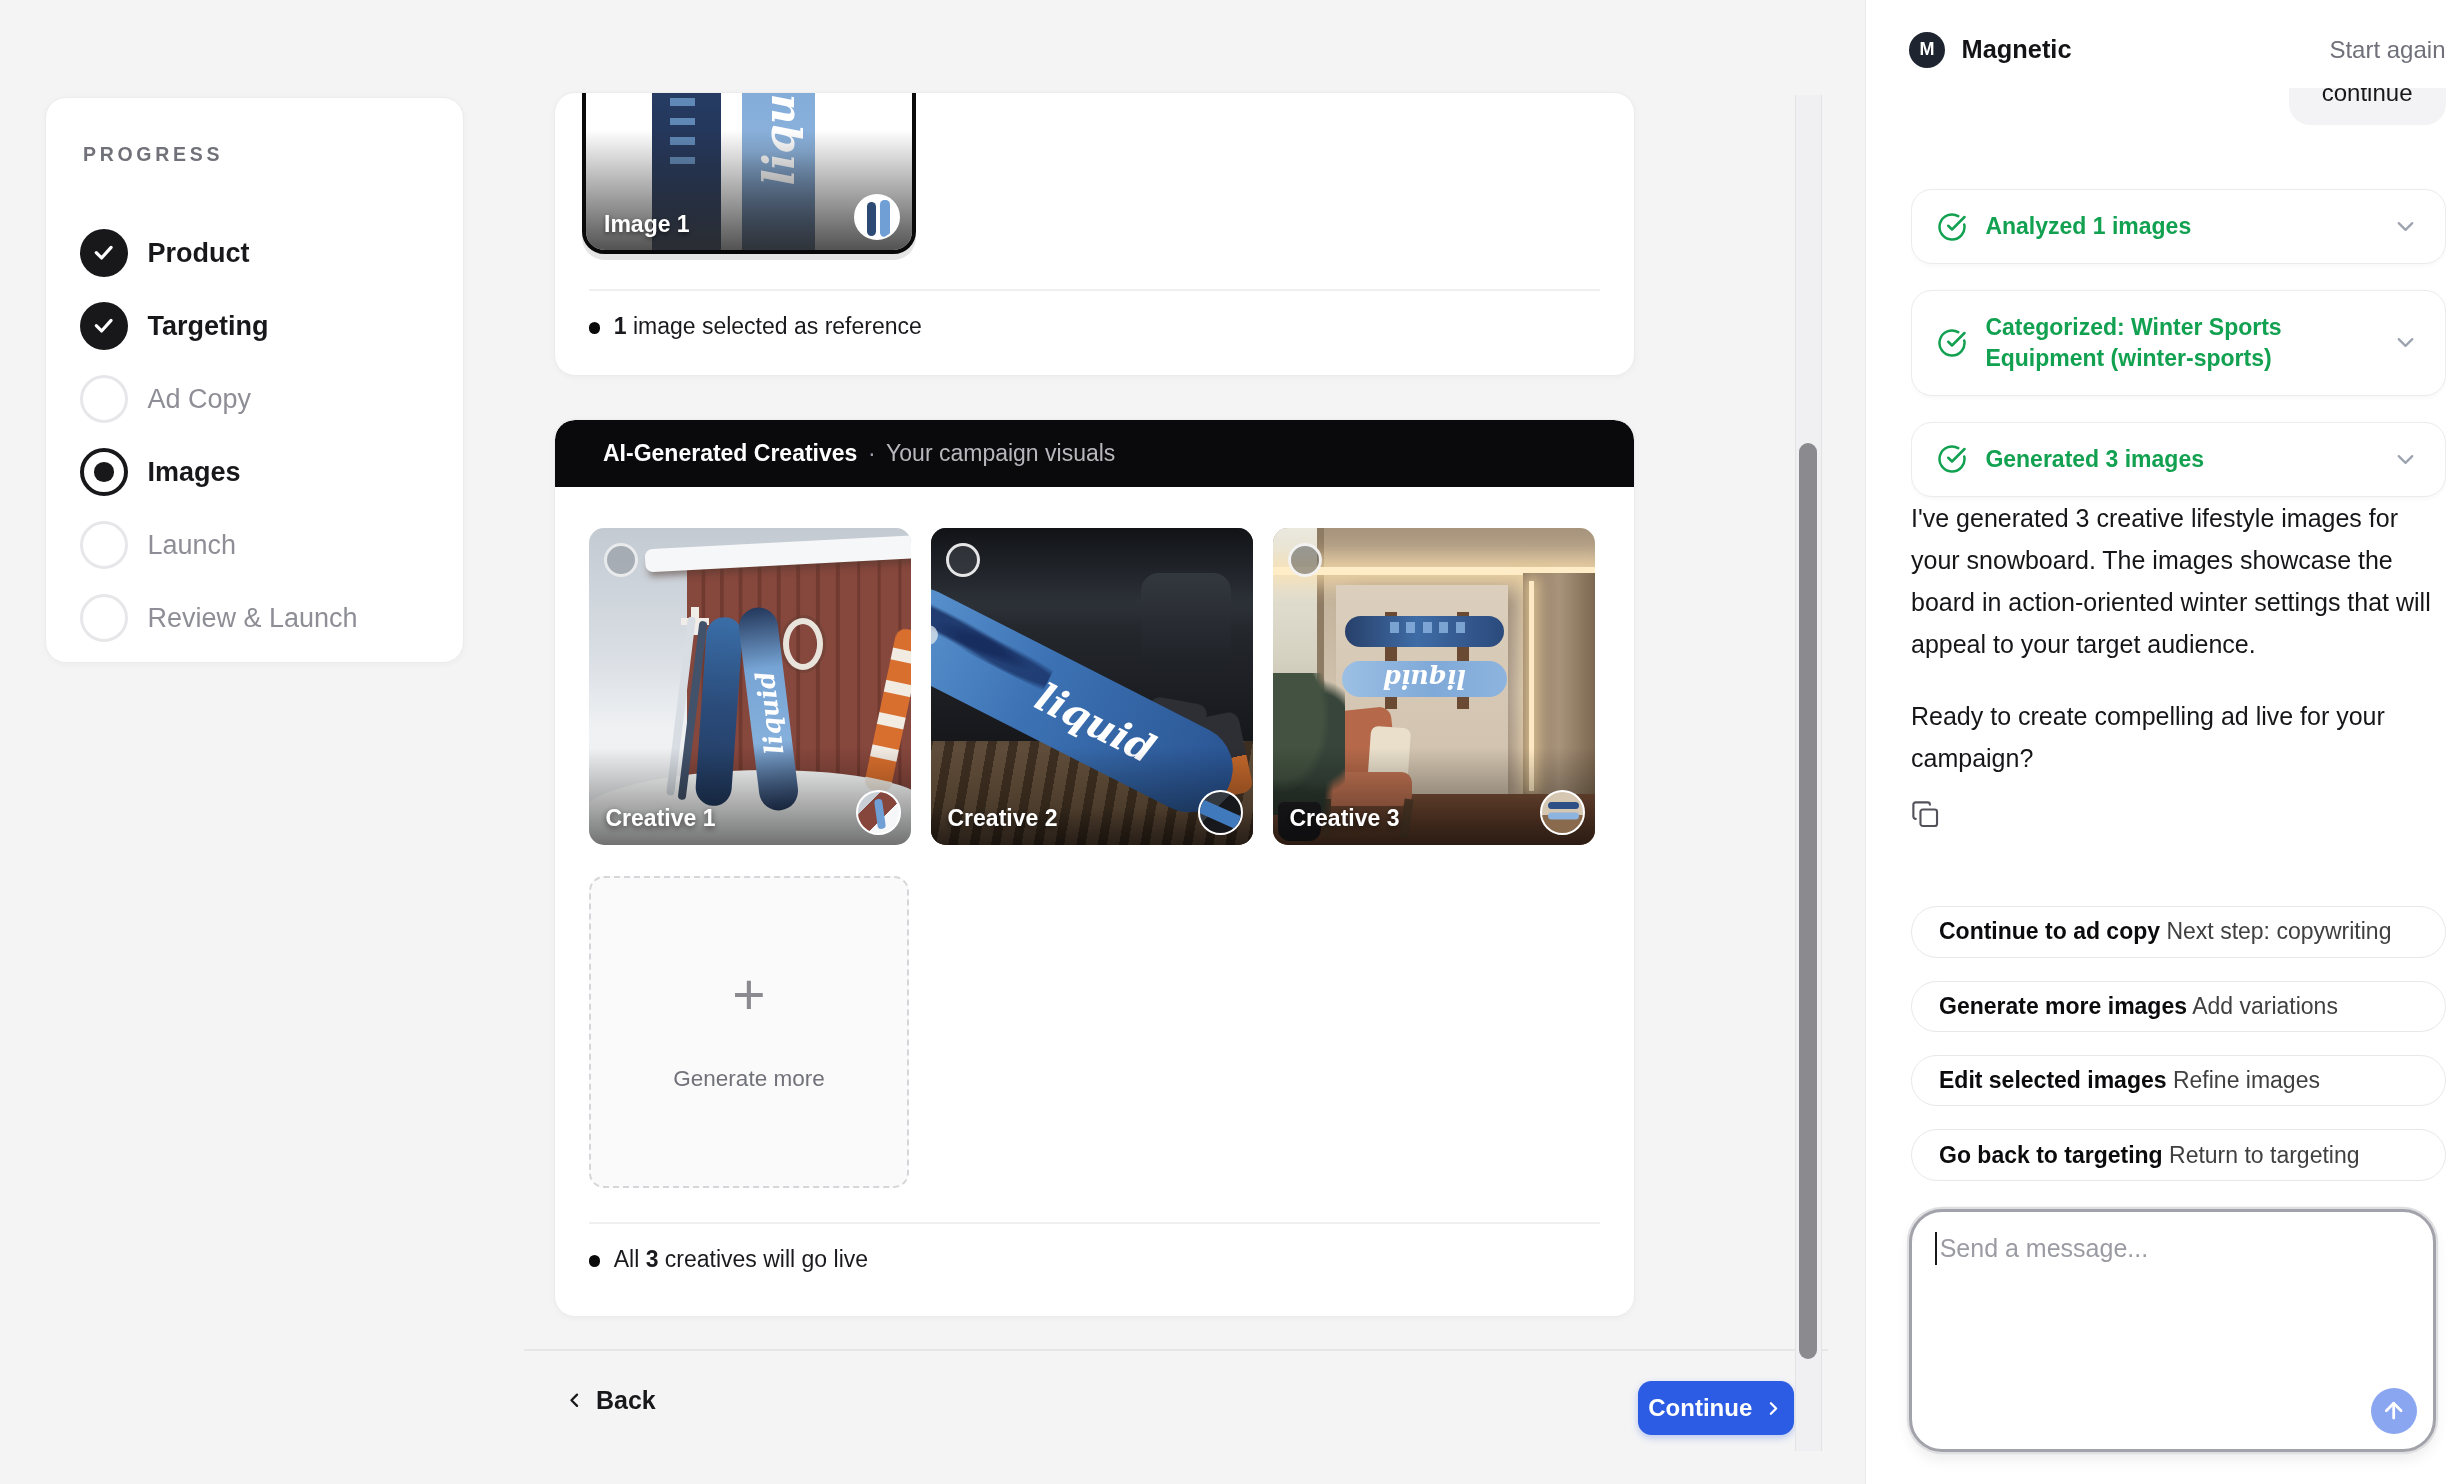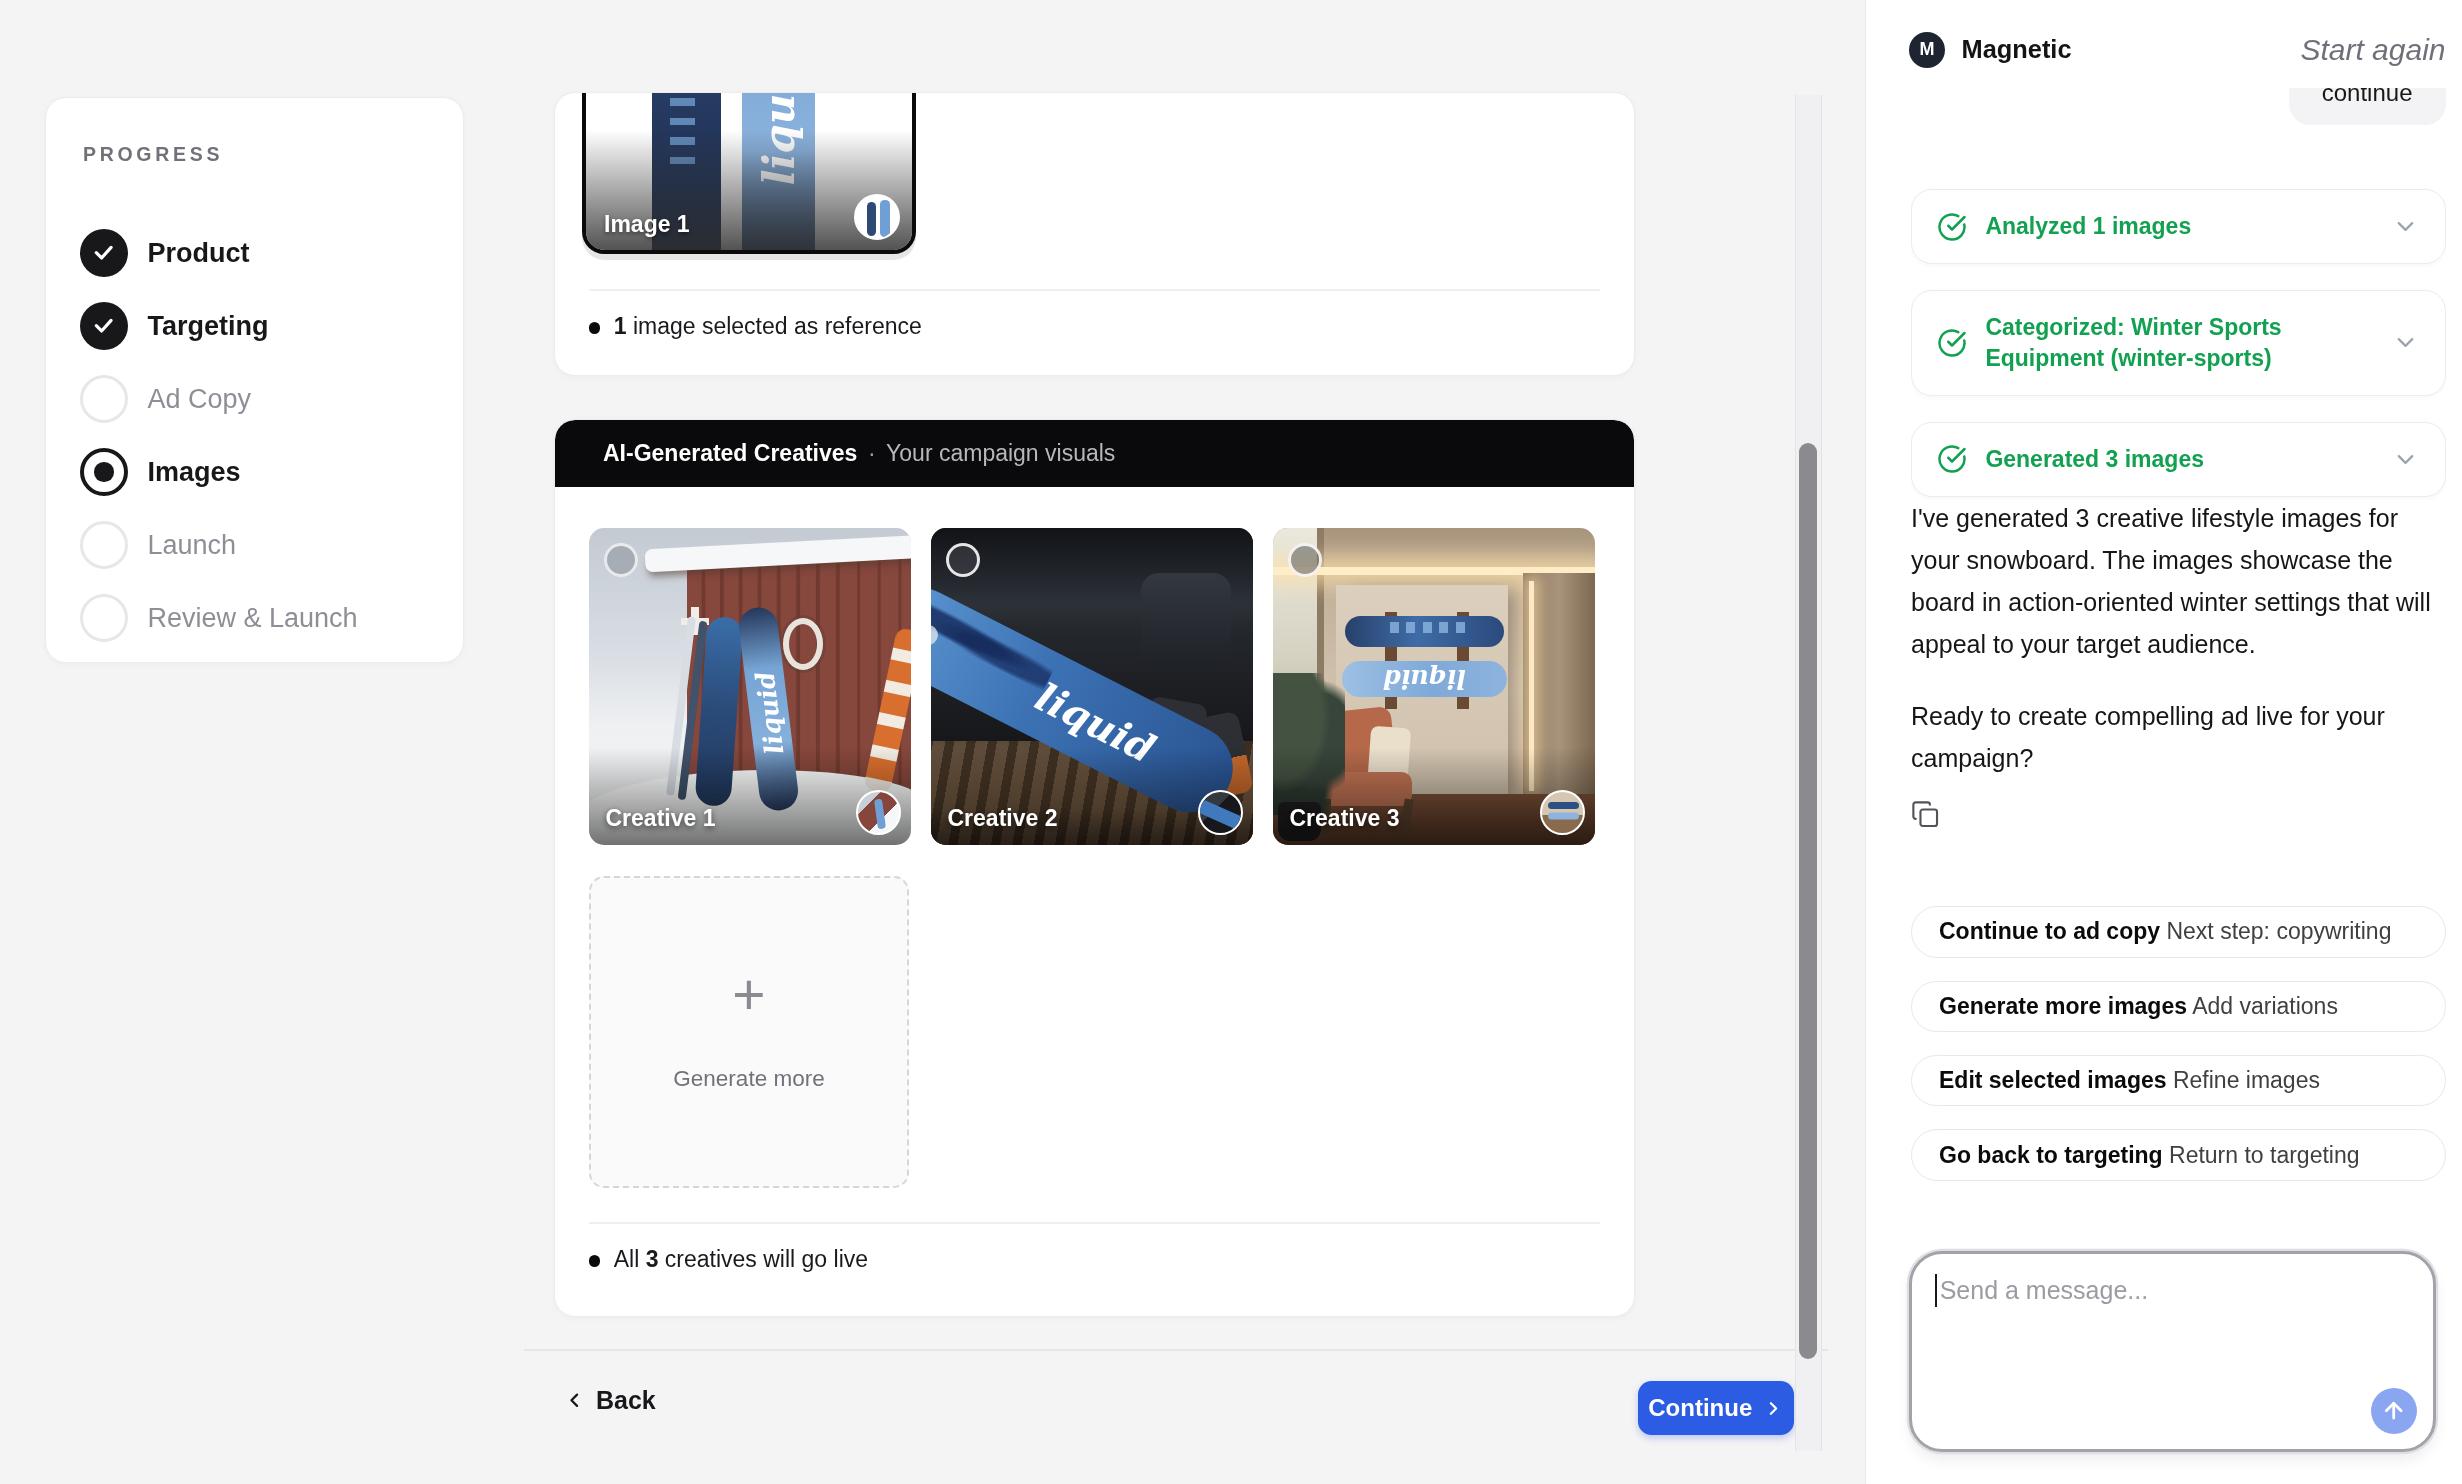--- a/index.html
+++ b/index.html
@@ -203,21 +203,21 @@
     border-radius:9px; }
 
   
   .chat { position:relative; width:597px; height:1485px; background:#fff; border-left:1.5px solid #e9e9ec; }
   .chat-header { position:absolute; left:43px; right:16.5px; top:27px; height:45px; display:flex;
     align-items:center; gap:16.5px; }
   .avatar { width:36px; height:36px; border-radius:50%; background:#1e2530; color:#fff;
     display:flex; align-items:center; justify-content:center; font-size:18px; font-weight:700; }
   .brand-name { font-size:25.4px; font-weight:700; color:#141417; }
   .chat-header .spacer { flex:1; }
-  .start-again { font-size:30px; color:#6f7079; cursor:pointer;font-style:italic; }
+  .start-again { font-size:24px; color:#6f7079; cursor:pointer; }
 
   .chat-scroll { position:absolute; left:45px; right:16.5px; top:88px; height:1130px; overflow:hidden; }
   .bubble-row { display:flex; justify-content:flex-end; }
   .user-bubble { margin-top:-27px; background:#f3f3f5; border-radius:21px; padding:18px 33px;
     font-size:24px; color:#18181b; }
 
   .status-card { margin-top:25.4px; background:#fff; border:1.5px solid #ececee; border-radius:21px;
     box-shadow:0 1.5px 4.5px rgba(0,0,0,.03); padding:21px 25.4px; display:flex; align-items:center; gap:18px;
     cursor:pointer; }
   .status-card.first { margin-top:64px; }
@@ -228,21 +228,21 @@
   .assistant-text { font-size:25px; line-height:42px; color:#161619; }
   .assistant-text.second { margin-top:30px; }
   .copy-btn { margin-top:21px; width:28.4px; height:28.4px; cursor:pointer; }
 
   .quick-actions { margin-top:78px; }
   .pill { border:1.5px solid #e8e8ea; border-radius:30px; padding:11.2px 27px; font-size:23px;
     margin-bottom:23px; color:#0b0b0d; cursor:pointer; background:#fff; white-space:nowrap; overflow:hidden; }
   .pill b { font-weight:700; }
   .pill .dim { color:#404040; }
 
-  .composer { position:absolute; left:43px; right:26px; bottom:33px; height:201px; background:#fff;
+  .composer { position:absolute; left:43px; right:26px; bottom:33px; height:243px; background:#fff;
     border:3px solid #a2a2aa; border-radius:33px; box-shadow:0 0 0 2.2px #dfdfe2, 0 7.5px 13.5px rgba(0,0,0,.07); }
   .placeholder-row { position:absolute; left:22.5px; top:19.5px; display:flex; align-items:center; }
   .caret { width:2.2px; height:33px; background:#18181b; margin-right:3px; }
   .placeholder { font-size:25px; color:#9b9ba3; }
   .send-btn { position:absolute; right:16.5px; bottom:15px; width:46px; height:46px; border-radius:50%;
     background:#8ba6f0; display:flex; align-items:center; justify-content:center; cursor:pointer; }
   .send-btn svg { width:25.4px; height:25.4px; }
 </style>
 </head>
 <body>

